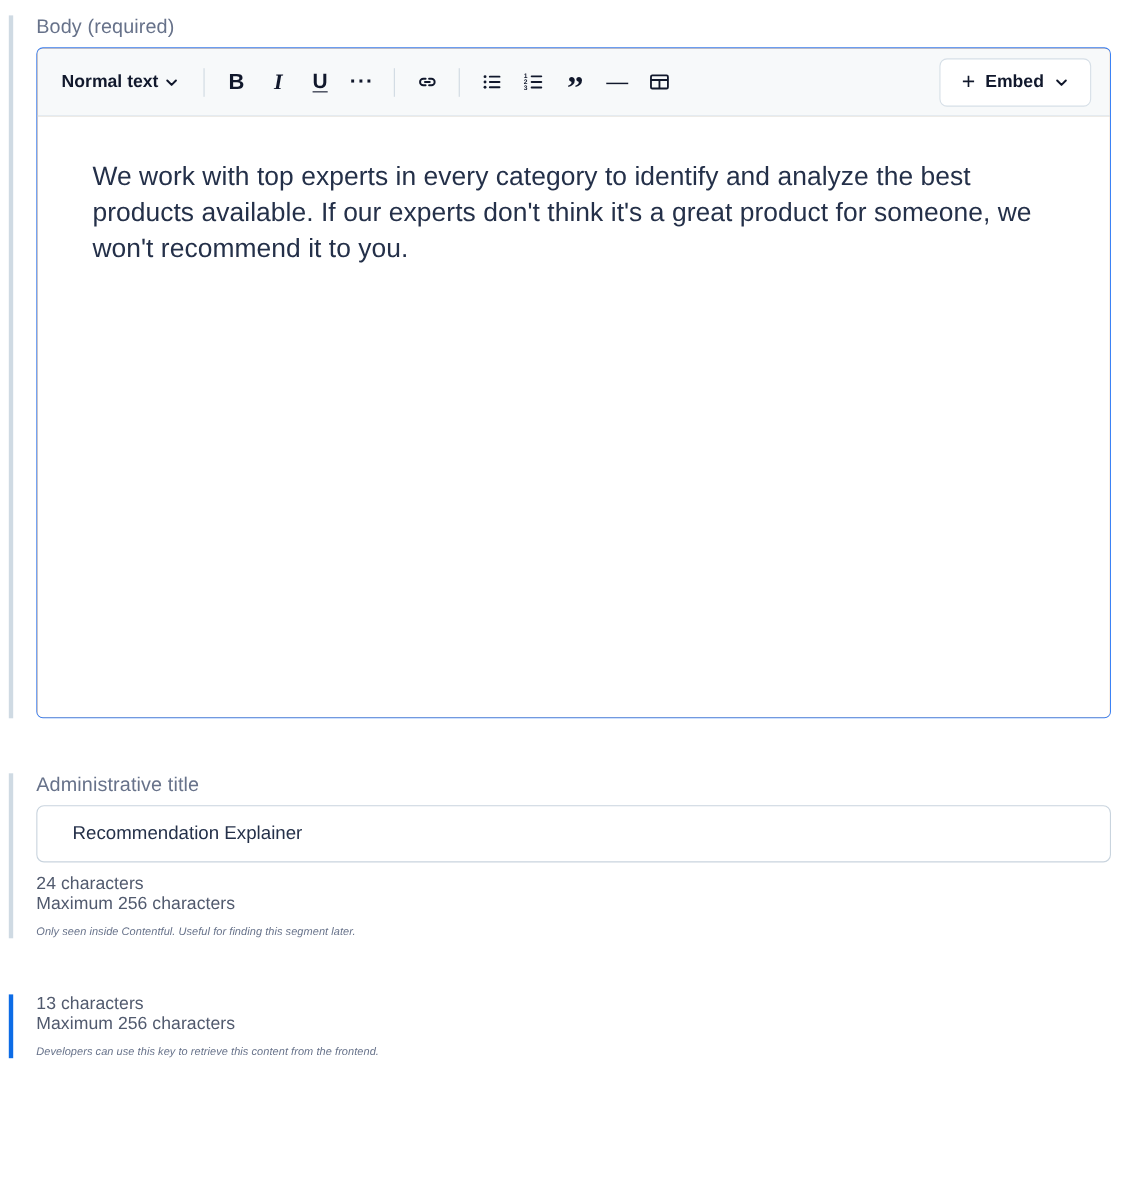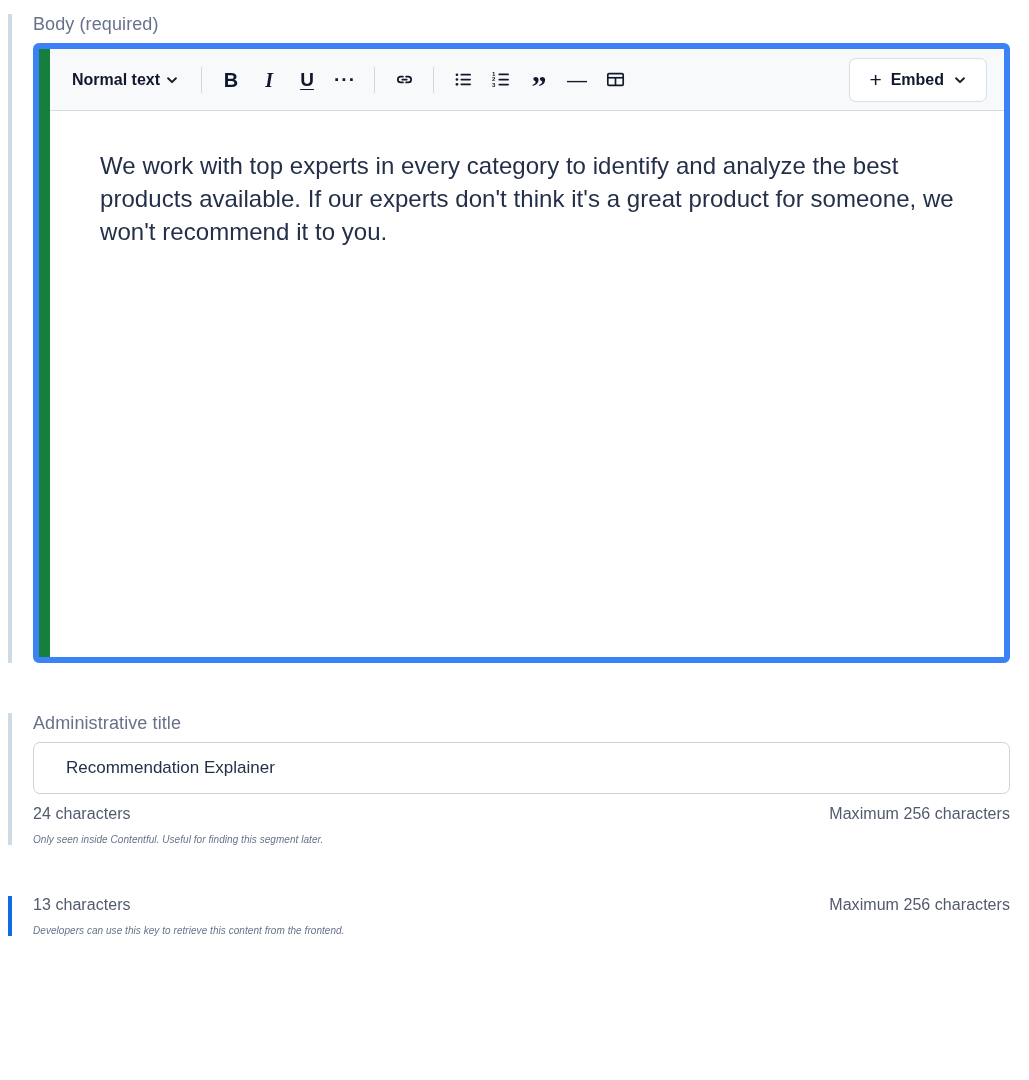--- a/index.html
+++ b/index.html
@@ -31,25 +31,24 @@
   .field-label {
     font-size: 18px;
     line-height: 20px;
     color: #67728a;
     margin: 0 0 9px 0;
     letter-spacing: .1px;
   }
 
   
   .rte {
-    border: 6px solid #3b82f6;
+    border: 1px solid #3b82f6;
     border-radius: 6px;
-    background: #15803d;
+    background: #fdba74;
     overflow: hidden;
-    padding-left: 11px;
   }
   .rte-toolbar {
     display: flex;
     align-items: center;
     height: 62px;
     padding: 0 17px 0 10px;
     background: #f7f9fa;
     border-bottom: 1px solid #d3dde5;
   }
   .tb-block {
@@ -141,20 +140,21 @@
     border: 2px solid #0d6ce6;
     box-shadow: 0 0 0 3px #a7cdf7;
     padding: 0 16px;
   }
 
   .counter-row {
     display: flex;
     justify-content: space-between;
     align-items: baseline;
     margin-top: 11px;
+    flex-direction: column;
   }
   .counter-left, .counter-right {
     font-size: 16px;
     color: #515a6e;
     letter-spacing: .05px;
   }
   .help-text {
     margin-top: 11px;
     font-size: 10px;
     font-style: italic;

